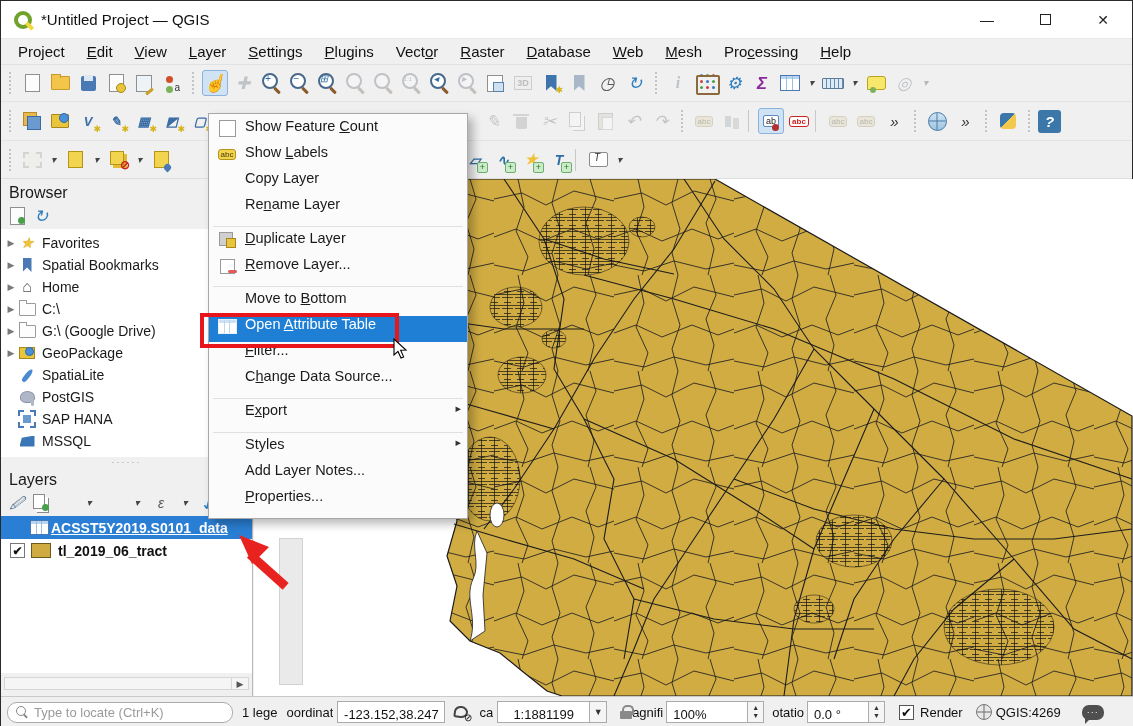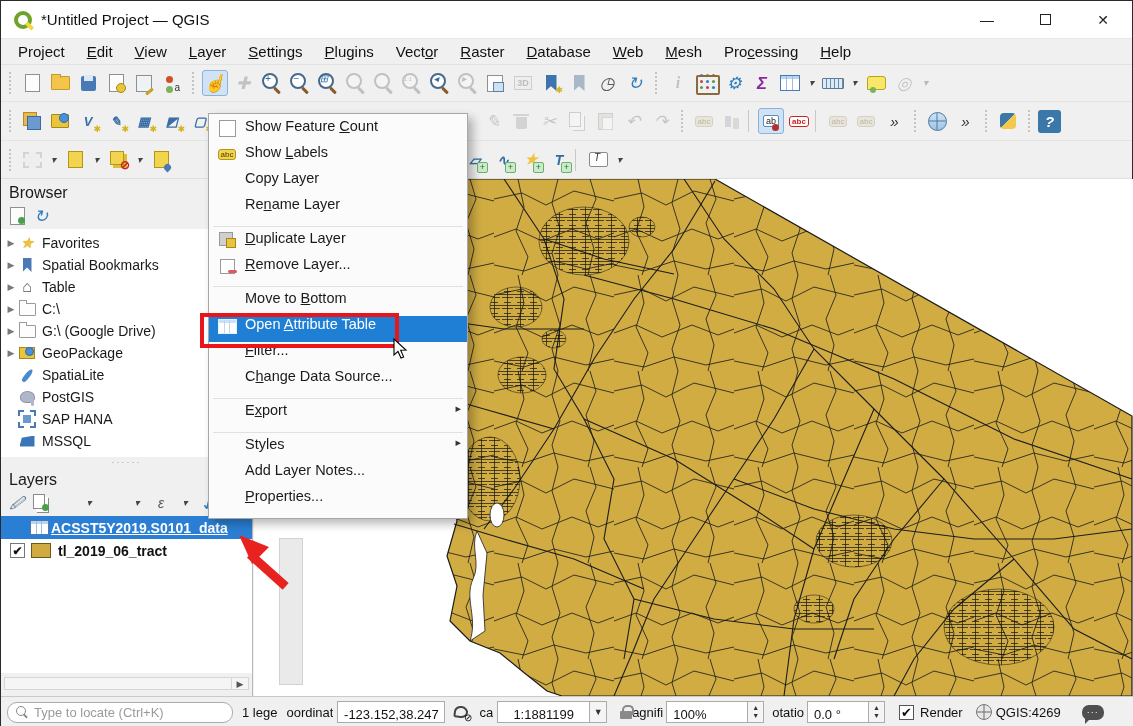--- a/index.html
+++ b/index.html
@@ -582,21 +582,21 @@
               <span class="bico b-bkm">
                 <i class="gl"></i>
               </span>
               <span>Spatial Bookmarks</span>
             </div>
             <div class="bi">
               <span class="arr">▶</span>
               <span class="bico bdark">
                 <i class="gl">⌂</i>
               </span>
-              <span>Table</span>
+              <span>Home</span>
             </div>
             <div class="bi">
               <span class="arr">▶</span>
               <span class="bico b-folder">
                 <i class="gl"></i>
               </span>
               <span>C:\</span>
             </div>
             <div class="bi">
               <span class="arr">▶</span>

